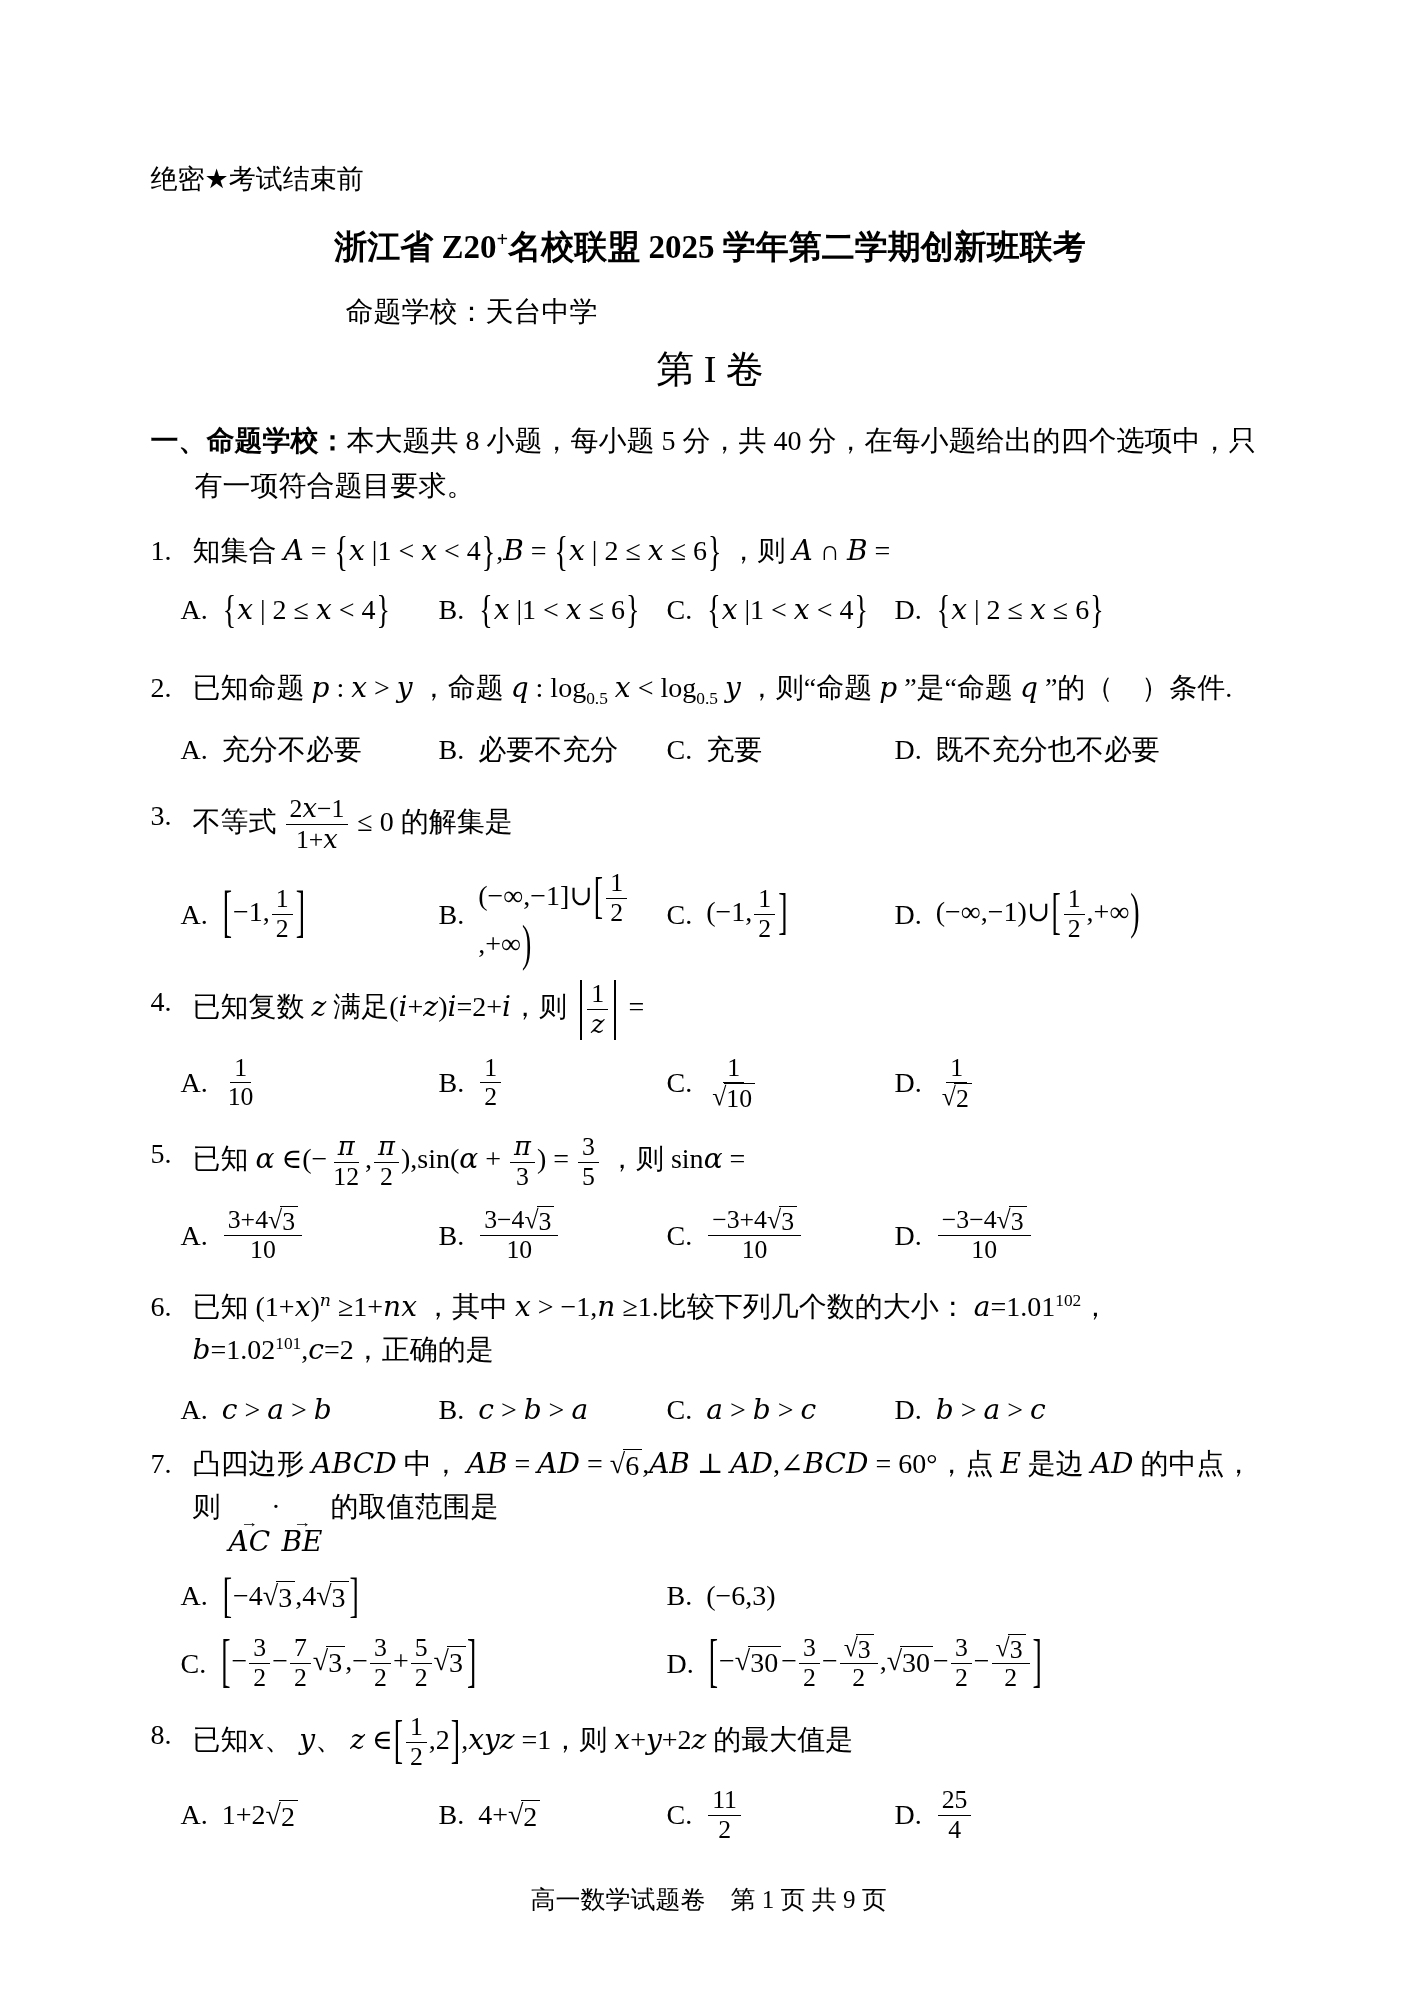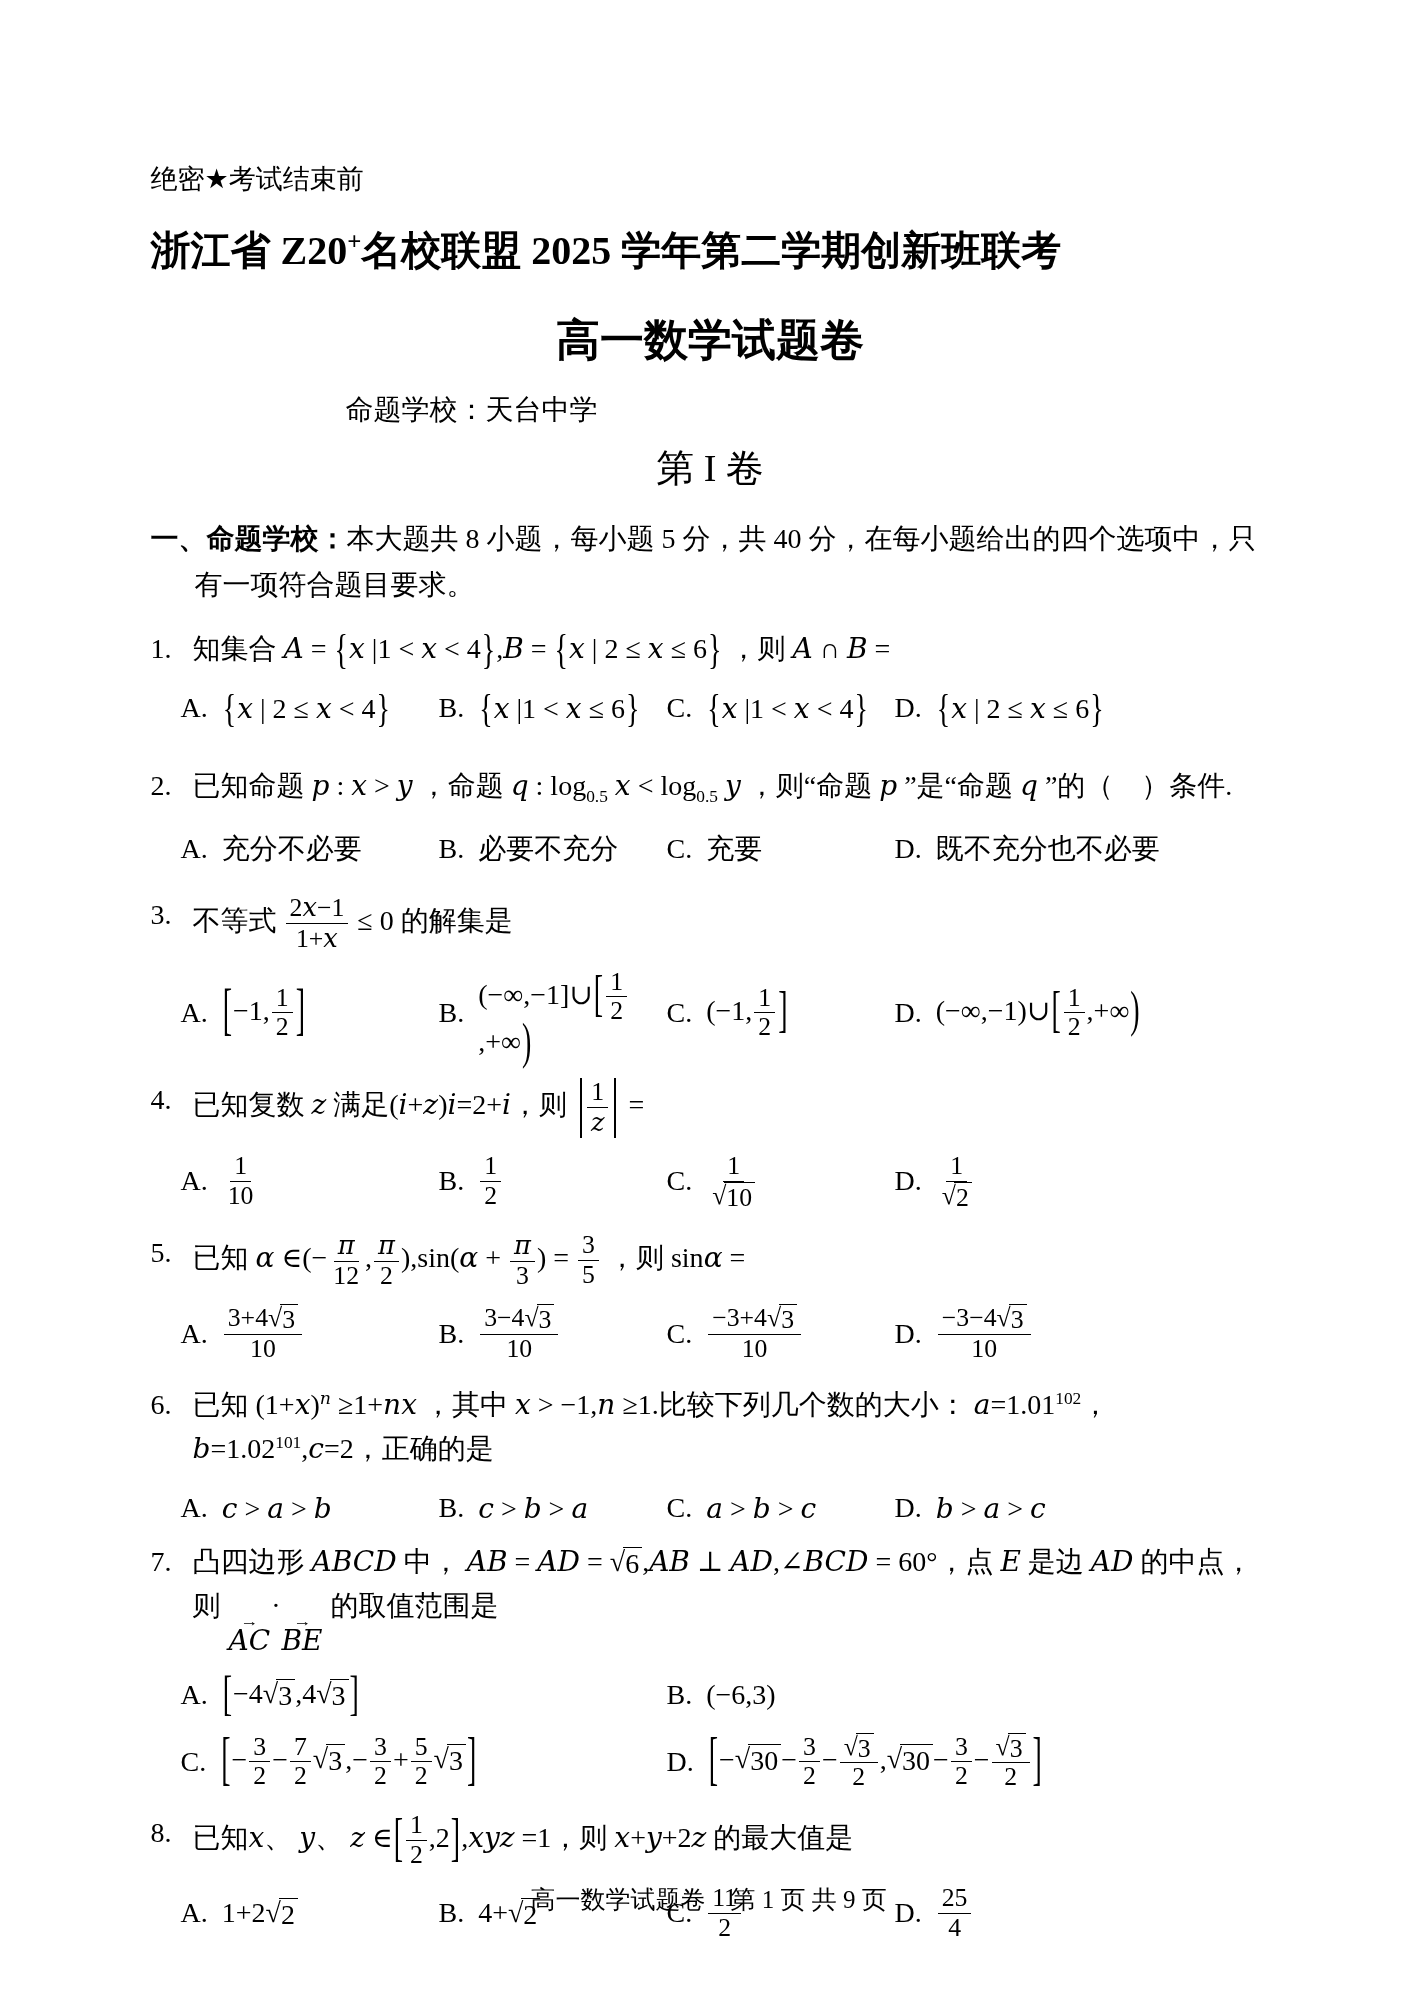--- a/index.html
+++ b/index.html
@@ -9,21 +9,21 @@
     width:1266px; height:2000px;
     margin:11px auto;
     background:#ffffff; color:#000000;
     font-family:"Liberation Serif","DejaVu Serif","DejaVu Sans",serif;
     font-size:28px;
     overflow:hidden;
   }
   .content { padding:152px 72px 0 75px; }
 
   .secret { font-size:27px; line-height:1.2; }
-  .title  { text-align:left; font-weight:900; font-size:40px; line-height:1.2; margin-top:32px; }
+  .title  { text-align:center; font-weight:900; font-size:33px; line-height:1.2; margin-top:32px; }
   .subtitle { text-align:center; font-weight:900; font-size:44px; line-height:1.15; margin-top:40px; }
   .school { margin-top:26px; padding-left:195px; font-size:28px; line-height:1.3; }
   .part-title { text-align:center; font-weight:400; font-size:38px; line-height:1.25; margin-top:16px; }
 
   .sec { margin-top:24px; line-height:1.62; padding-left:44px; text-indent:-44px; }
   .sec .b { font-weight:700; }
 
   .q { display:flex; margin-top:20px; }
   .qno { flex:none; width:42px; line-height:1.55; }
   .qbody { flex:1; line-height:1.55; }
@@ -60,21 +60,20 @@
   .footer { position:absolute; left:0; right:0; top:1872px; text-align:center; font-size:25px; }
 </style>
 </head>
 <body>
 
 <div class="page">
   <div class="content">
 
     <div class="secret">绝密★考试结束前</div>
     <div class="title">浙江省 Z20<sup>+</sup>名校联盟 2025 学年第二学期创新班联考</div>
-    <div class="subtitle">高一数学试题卷</div>
     <div class="school">命题学校：天台中学</div>
     <div class="part-title">第 I 卷</div>
 
     <div class="sec">
       <span class="b">一、命题学校：</span><span>本大题共 8 小题，每小题 5 分，共 40 分，在每小题给出的四个选项中，只有一项符合题目要求。</span>
     </div>
 
     <div class="q">
       <span class="qno">1.</span>
       <div class="qbody">知集合 <span class="it">A</span> = <span class="big" style="transform: scaleY(1.5);">{</span><span class="it">x</span> |1 &lt; <span class="it">x</span> &lt; 4<span class="big" style="transform: scaleY(1.5);">}</span>,<span class="it">B</span> = <span class="big" style="transform: scaleY(1.5);">{</span><span class="it">x</span> | 2 ≤ <span class="it">x</span> ≤ 6<span class="big" style="transform: scaleY(1.5);">}</span> ，则 <span class="it">A</span> ∩ <span class="it">B</span> =</div>

